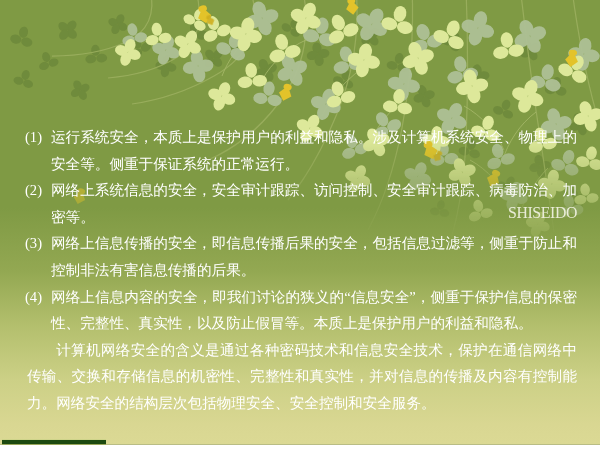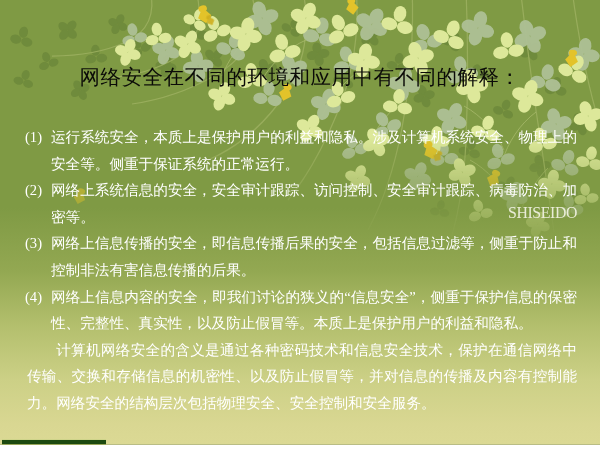--- a/index.html
+++ b/index.html
@@ -265,21 +265,20 @@
         </g>
         <g fill="#cfae1f" opacity="0.9">
           <use href="#fl" transform="translate(438,156) scale(0.85) rotate(30)"></use>
           <use href="#fl" transform="translate(210,20) scale(0.8) rotate(-26)"></use>
         </g>
 
       </g>
     </svg>
   </div>
 
-  <div id="title">网络安全在不同的环境和应用中有不同的解释：</div>
 
   <div id="body">
 
     <div class="li">
       <span class="num">(1)</span>
       <span class="txt">运行系统安全，本质上是保护用户的利益和隐私。涉及计算机系统安全、物理上的安全等。侧重于保证系统的正常运行。</span>
     </div>
 
     <div class="li">
       <span class="num">(2)</span>
@@ -289,21 +288,21 @@
     <div class="li">
       <span class="num">(3)</span>
       <span class="txt">网络上信息传播的安全，即信息传播后果的安全，包括信息过滤等，侧重于防止和控制非法有害信息传播的后果。</span>
     </div>
 
     <div class="li">
       <span class="num">(4)</span>
       <span class="txt">网络上信息内容的安全，即我们讨论的狭义的“信息安全”，侧重于保护信息的保密性、完整性、真实性，以及防止假冒等。本质上是保护用户的利益和隐私。</span>
     </div>
 
-    <div id="para">计算机网络安全的含义是通过各种密码技术和信息安全技术，保护在通信网络中传输、交换和存储信息的机密性、以及防止假冒等，并对信息的传播及内容有控制能力。网络安全的结构层次包括物理安全、安全控制和安全服务。</div>
+    <div id="para">计算机网络安全的含义是通过各种密码技术和信息安全技术，保护在通信网络中传输、交换和存储信息的机密性、完整性和真实性，并对信息的传播及内容有控制能力。网络安全的结构层次包括物理安全、安全控制和安全服务。</div>
   </div>
 
   <div id="watermark">SHISEIDO</div>
 
   <div id="accent-rule"></div>
   <div id="accent-bar"></div>
   <div id="bottom-edge"></div>
 
 </div>
 

